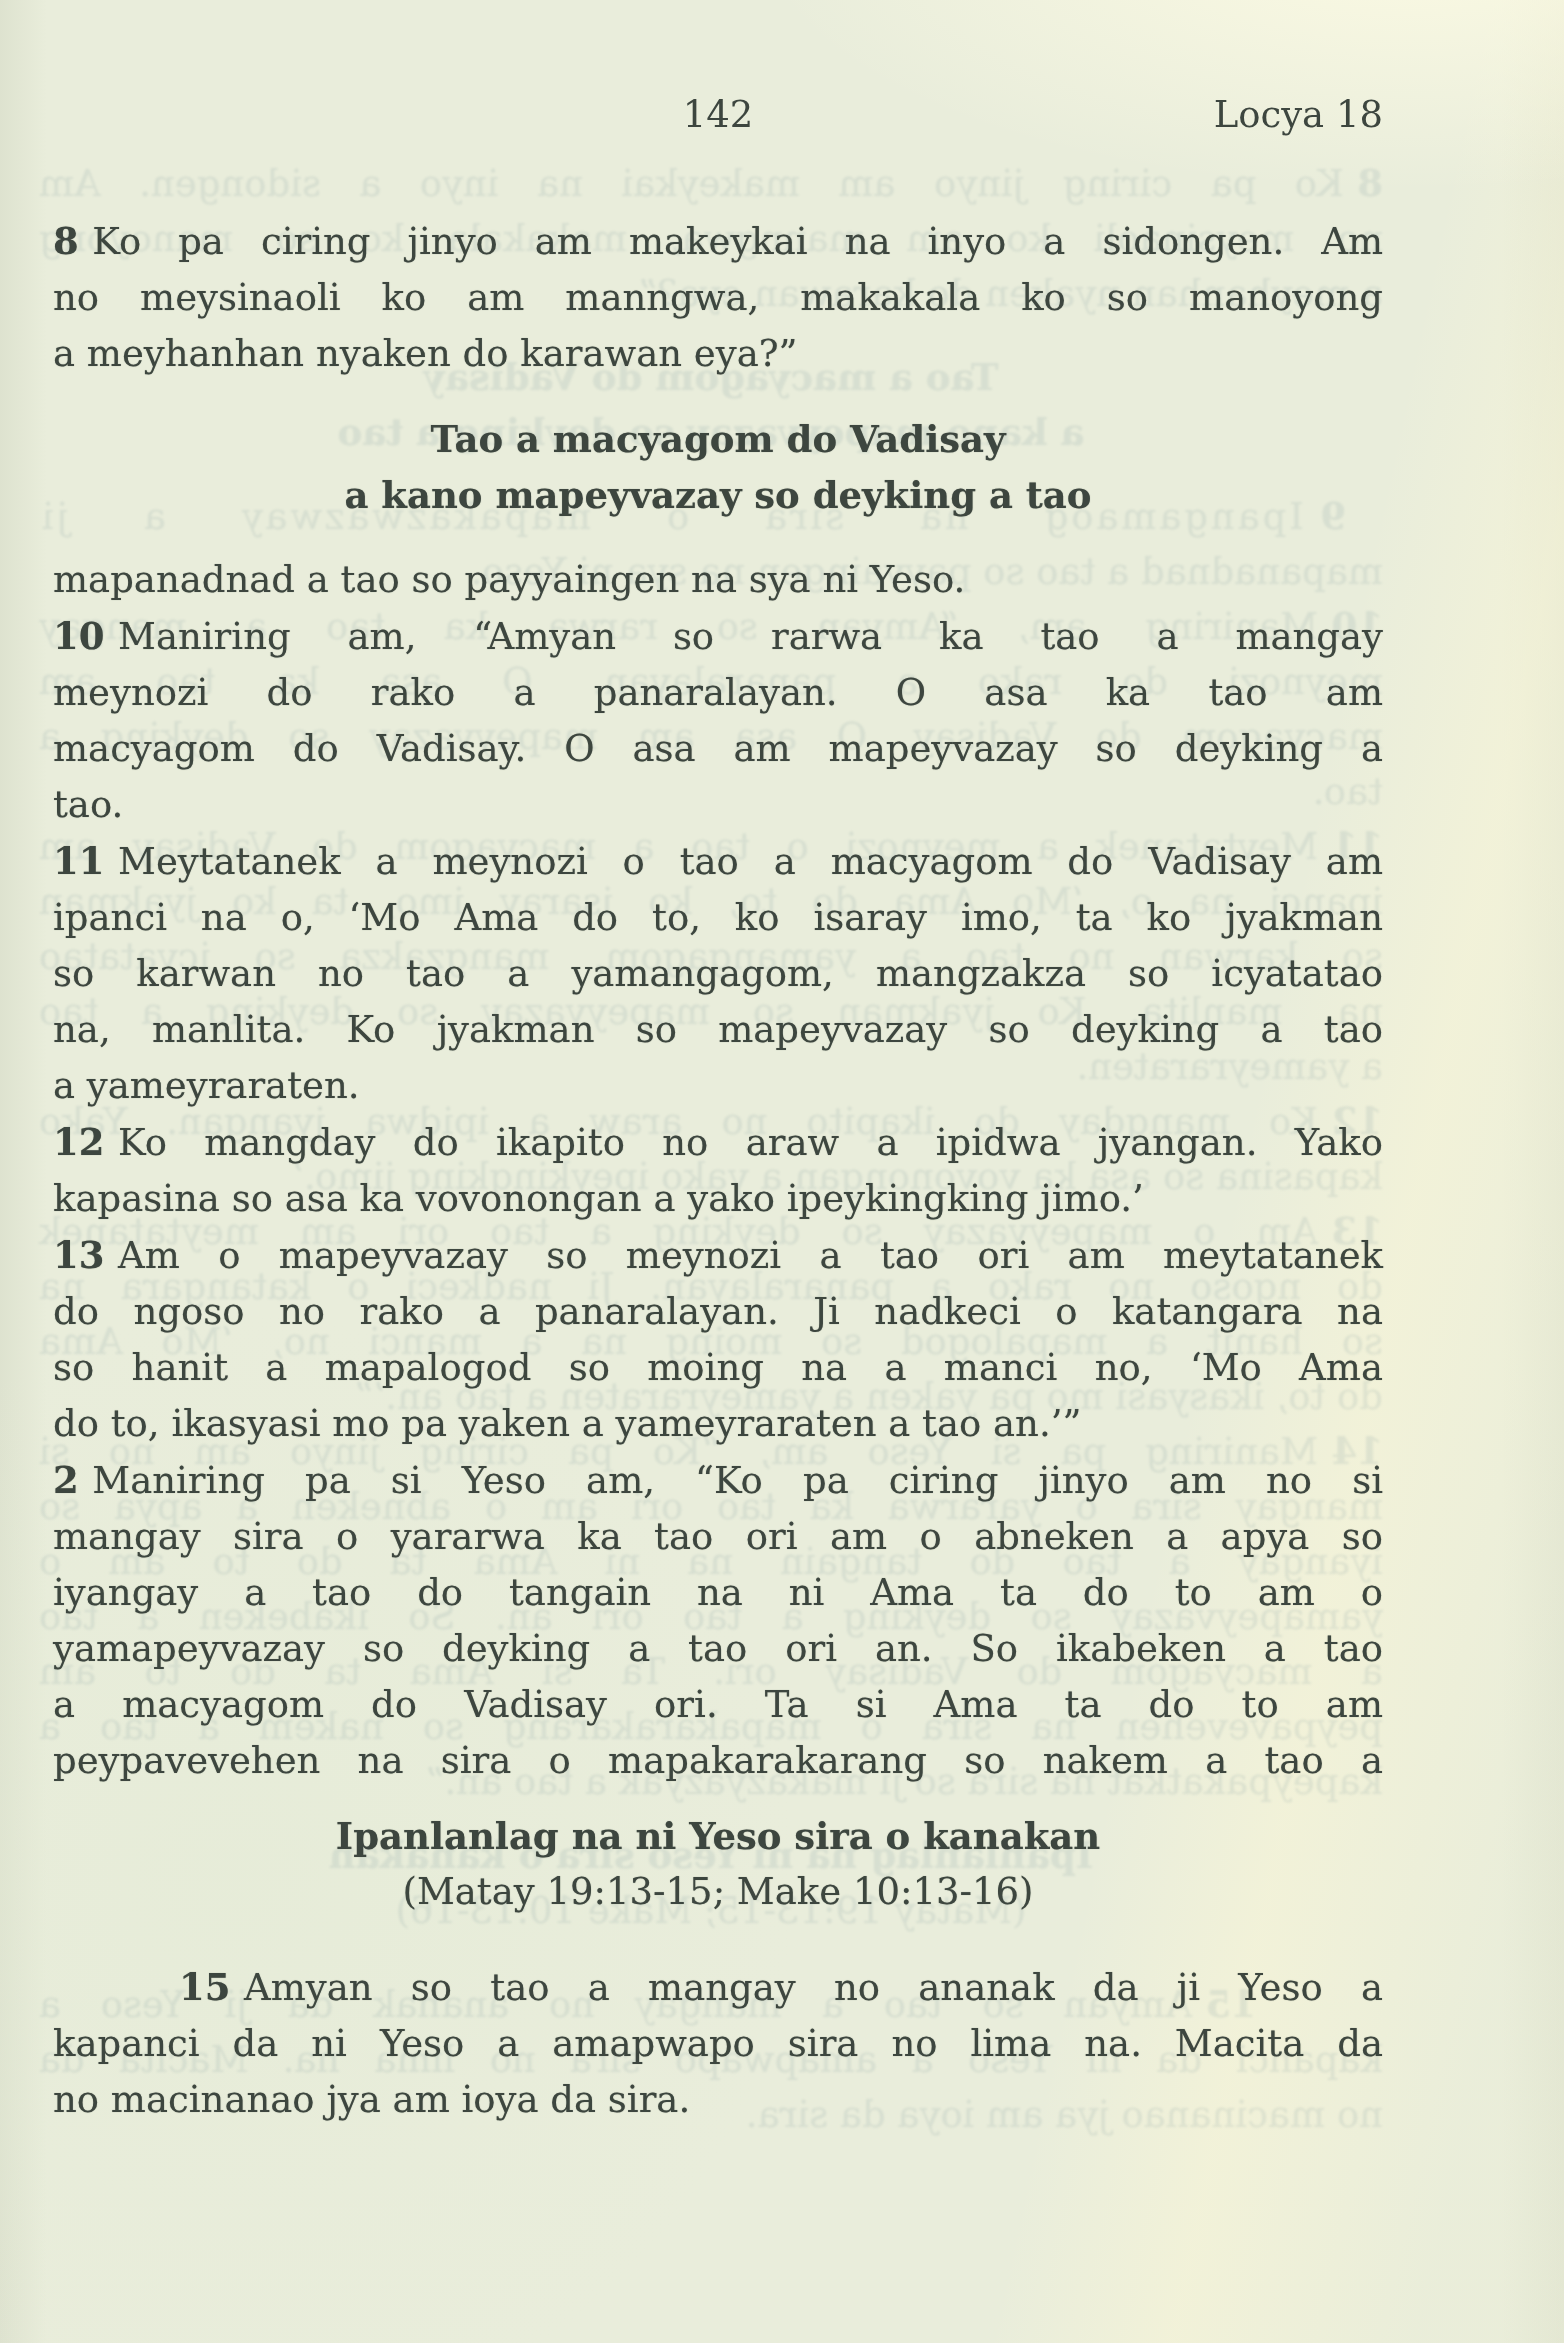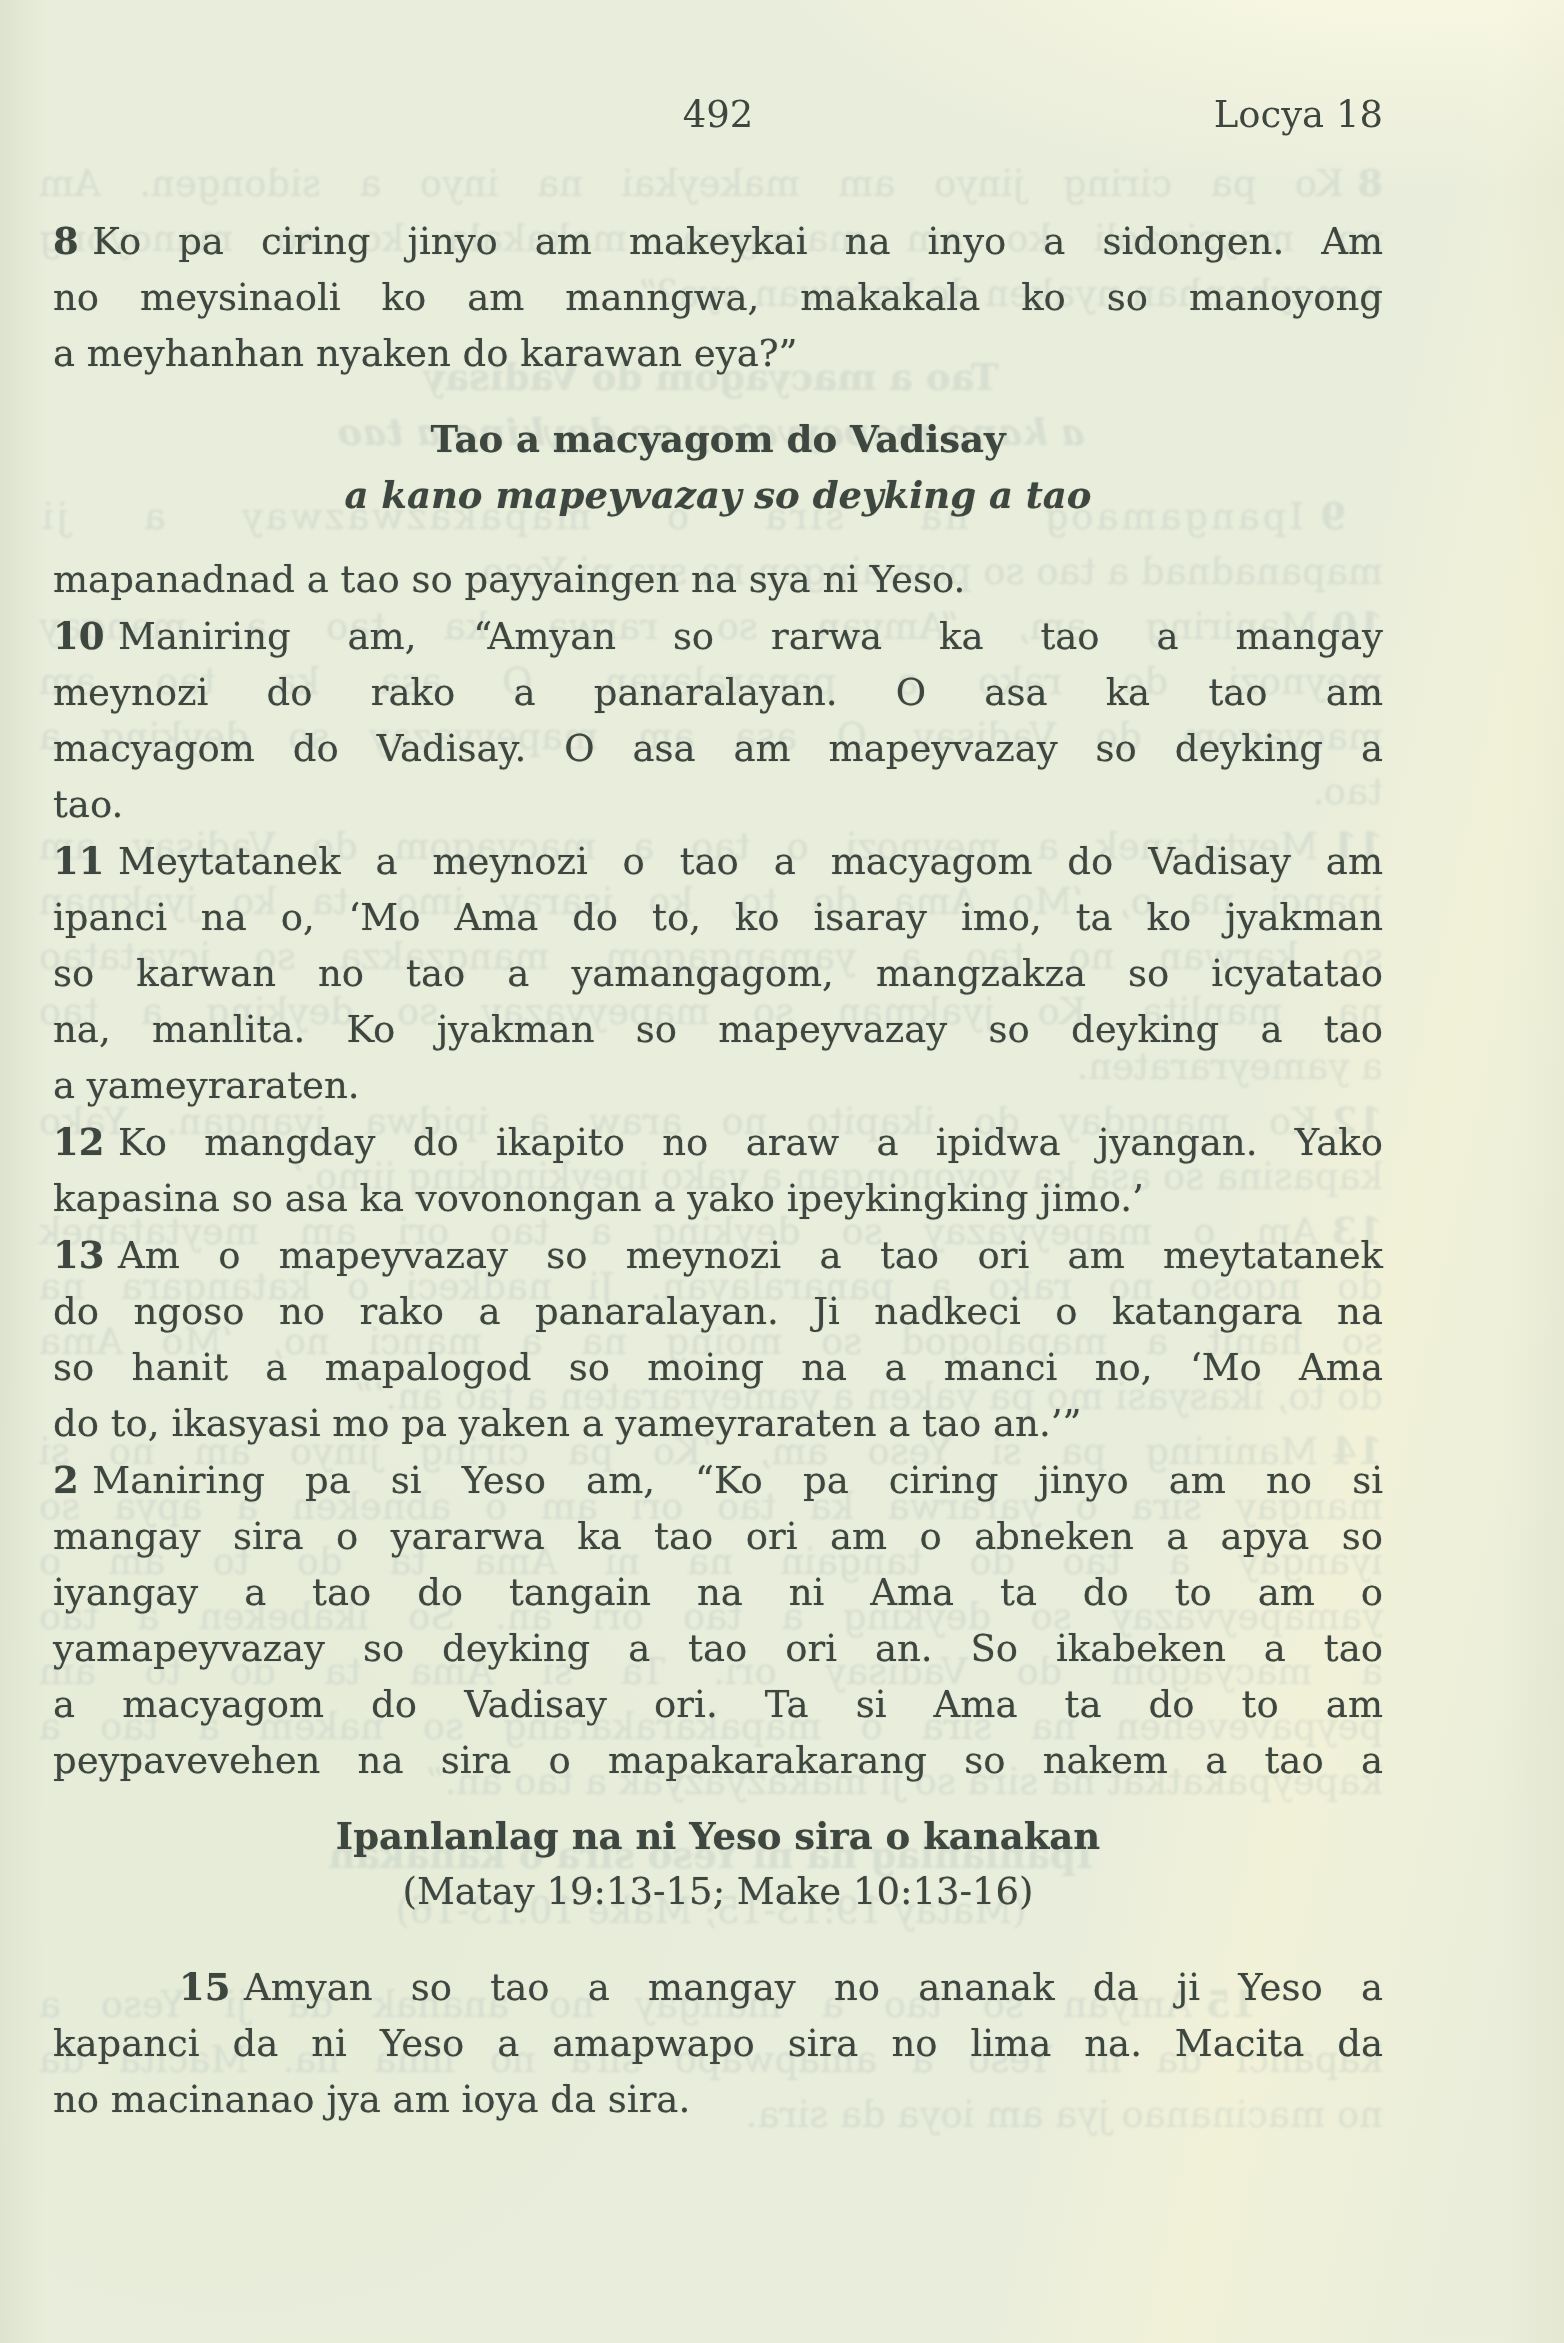--- a/index.html
+++ b/index.html
@@ -58,21 +58,21 @@
     text-shadow: 0 0 1px rgba(58,68,58,0.45);
     white-space: normal;
   }
   .vnum { font-weight: bold; padding-right: 13.5px; }
   .vnum:empty { display: none; }
 
   .l-left  { text-align: left; text-align-last: left; }
   .l-ind40ls { text-indent: 37px; letter-spacing: 2.9px; }
   .l-ind130  { text-indent: 126px; }
   .l-head    { margin-top: 29px; font-weight: bold; text-align: center; text-align-last: center; }
-  .l-headend { font-weight: bold; text-align: center; text-align-last: center; margin-bottom: 29px; font-style: italic; }
+  .l-headend { font-weight: bold; text-align: center; text-align-last: center; margin-bottom: 29px; }
   .l-head2   { margin-top: 19.3px; font-weight: bold; text-align: center; text-align-last: center; }
   .l-ref     { text-align: center; text-align-last: center; margin-bottom: 39px; }
 </style>
 </head>
 <body>
 
 <div class="page">
 
   <div class="ghost" aria-hidden="true">
       <div class="line l-just"><span class="vnum">8</span><span>Ko pa ciring jinyo am makeykai na inyo a sidongen. Am</span></div>
@@ -105,21 +105,21 @@
       <div class="line l-just"><span>peypavevehen na sira o mapakarakarang so nakem a tao a</span></div>
       <div class="line l-left"><span>kapeypakatkat na sira so ji makazyazyak a tao an.”</span></div>
       <div class="line l-head2"><span>Ipanlanlag na ni Yeso sira o kanakan</span></div>
       <div class="line l-ref"><span>(Matay 19:13-15; Make 10:13-16)</span></div>
       <div class="line l-ind130"><span class="vnum">15</span><span>Amyan so tao a mangay no ananak da ji Yeso a</span></div>
       <div class="line l-just"><span>kapanci da ni Yeso a amapwapo sira no lima na. Macita da</span></div>
       <div class="line l-left"><span>no macinanao jya am ioya da sira.</span></div>
     </div>
 
   <div class="header">
-    <span class="page-num">492</span>
+    <span class="page-num">142</span>
     <span class="chapter-ref">Locya 18</span>
   </div>
 
   <div class="content">
       <div class="line l-just"><span class="vnum">8</span><span>Ko pa ciring jinyo am makeykai na inyo a sidongen. Am</span></div>
       <div class="line l-just"><span>no meysinaoli ko am manngwa, makakala ko so manoyong</span></div>
       <div class="line l-left"><span>a meyhanhan nyaken do karawan eya?”</span></div>
       <div class="line l-head"><span>Tao a macyagom do Vadisay</span></div>
       <div class="line l-headend"><span>a kano mapeyvazay so deyking a tao</span></div>
       <div class="line l-left"><span>mapanadnad a tao so payyaingen na sya ni Yeso.</span></div>

